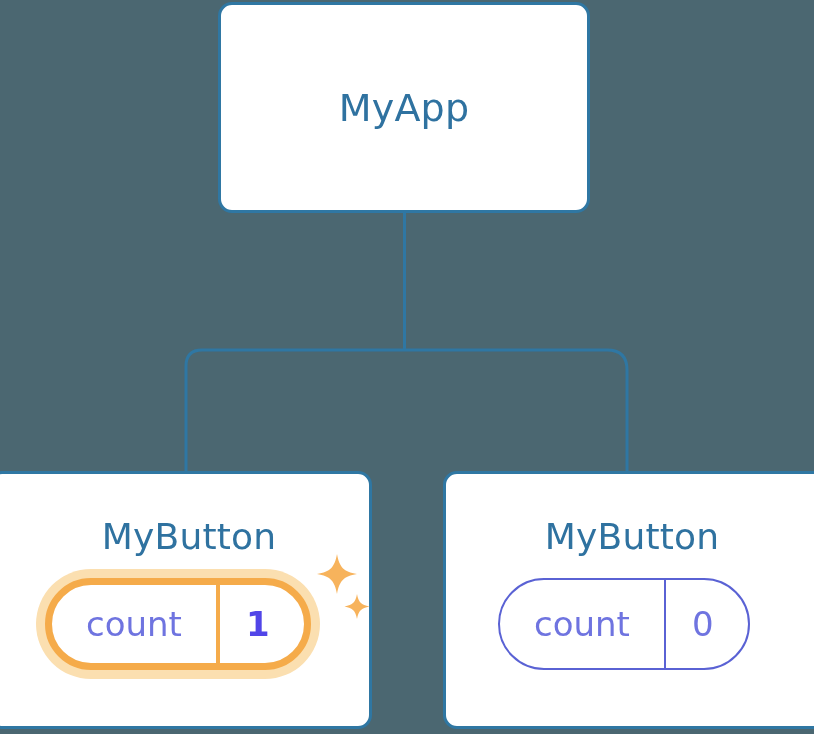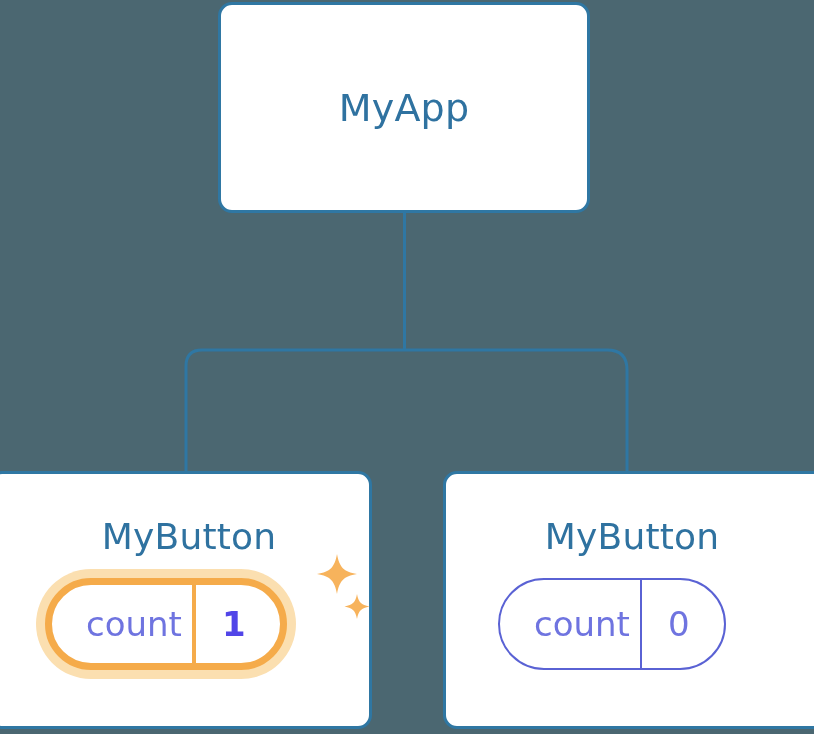--- a/index.html
+++ b/index.html
@@ -105,21 +105,21 @@
     box-shadow: 0 0 0 9px #fbdfb0;
   }
 
   .pill-cell {
     display: flex;
     align-items: center;
     justify-content: center;
     box-sizing: border-box;
   }
   .pill-key {
-    padding: 0 10px 0 34px;
+    padding: 0 34px 0 34px;
     font-size: 34px;
     color: #6f74e0;
   }
   .pill-val {
     padding: 0 34px 0 26px;
     font-size: 34px;
   }
   .pill-idle .pill-val {
     border-left: 2px solid #5a62d4;
     color: #6f74e0;

